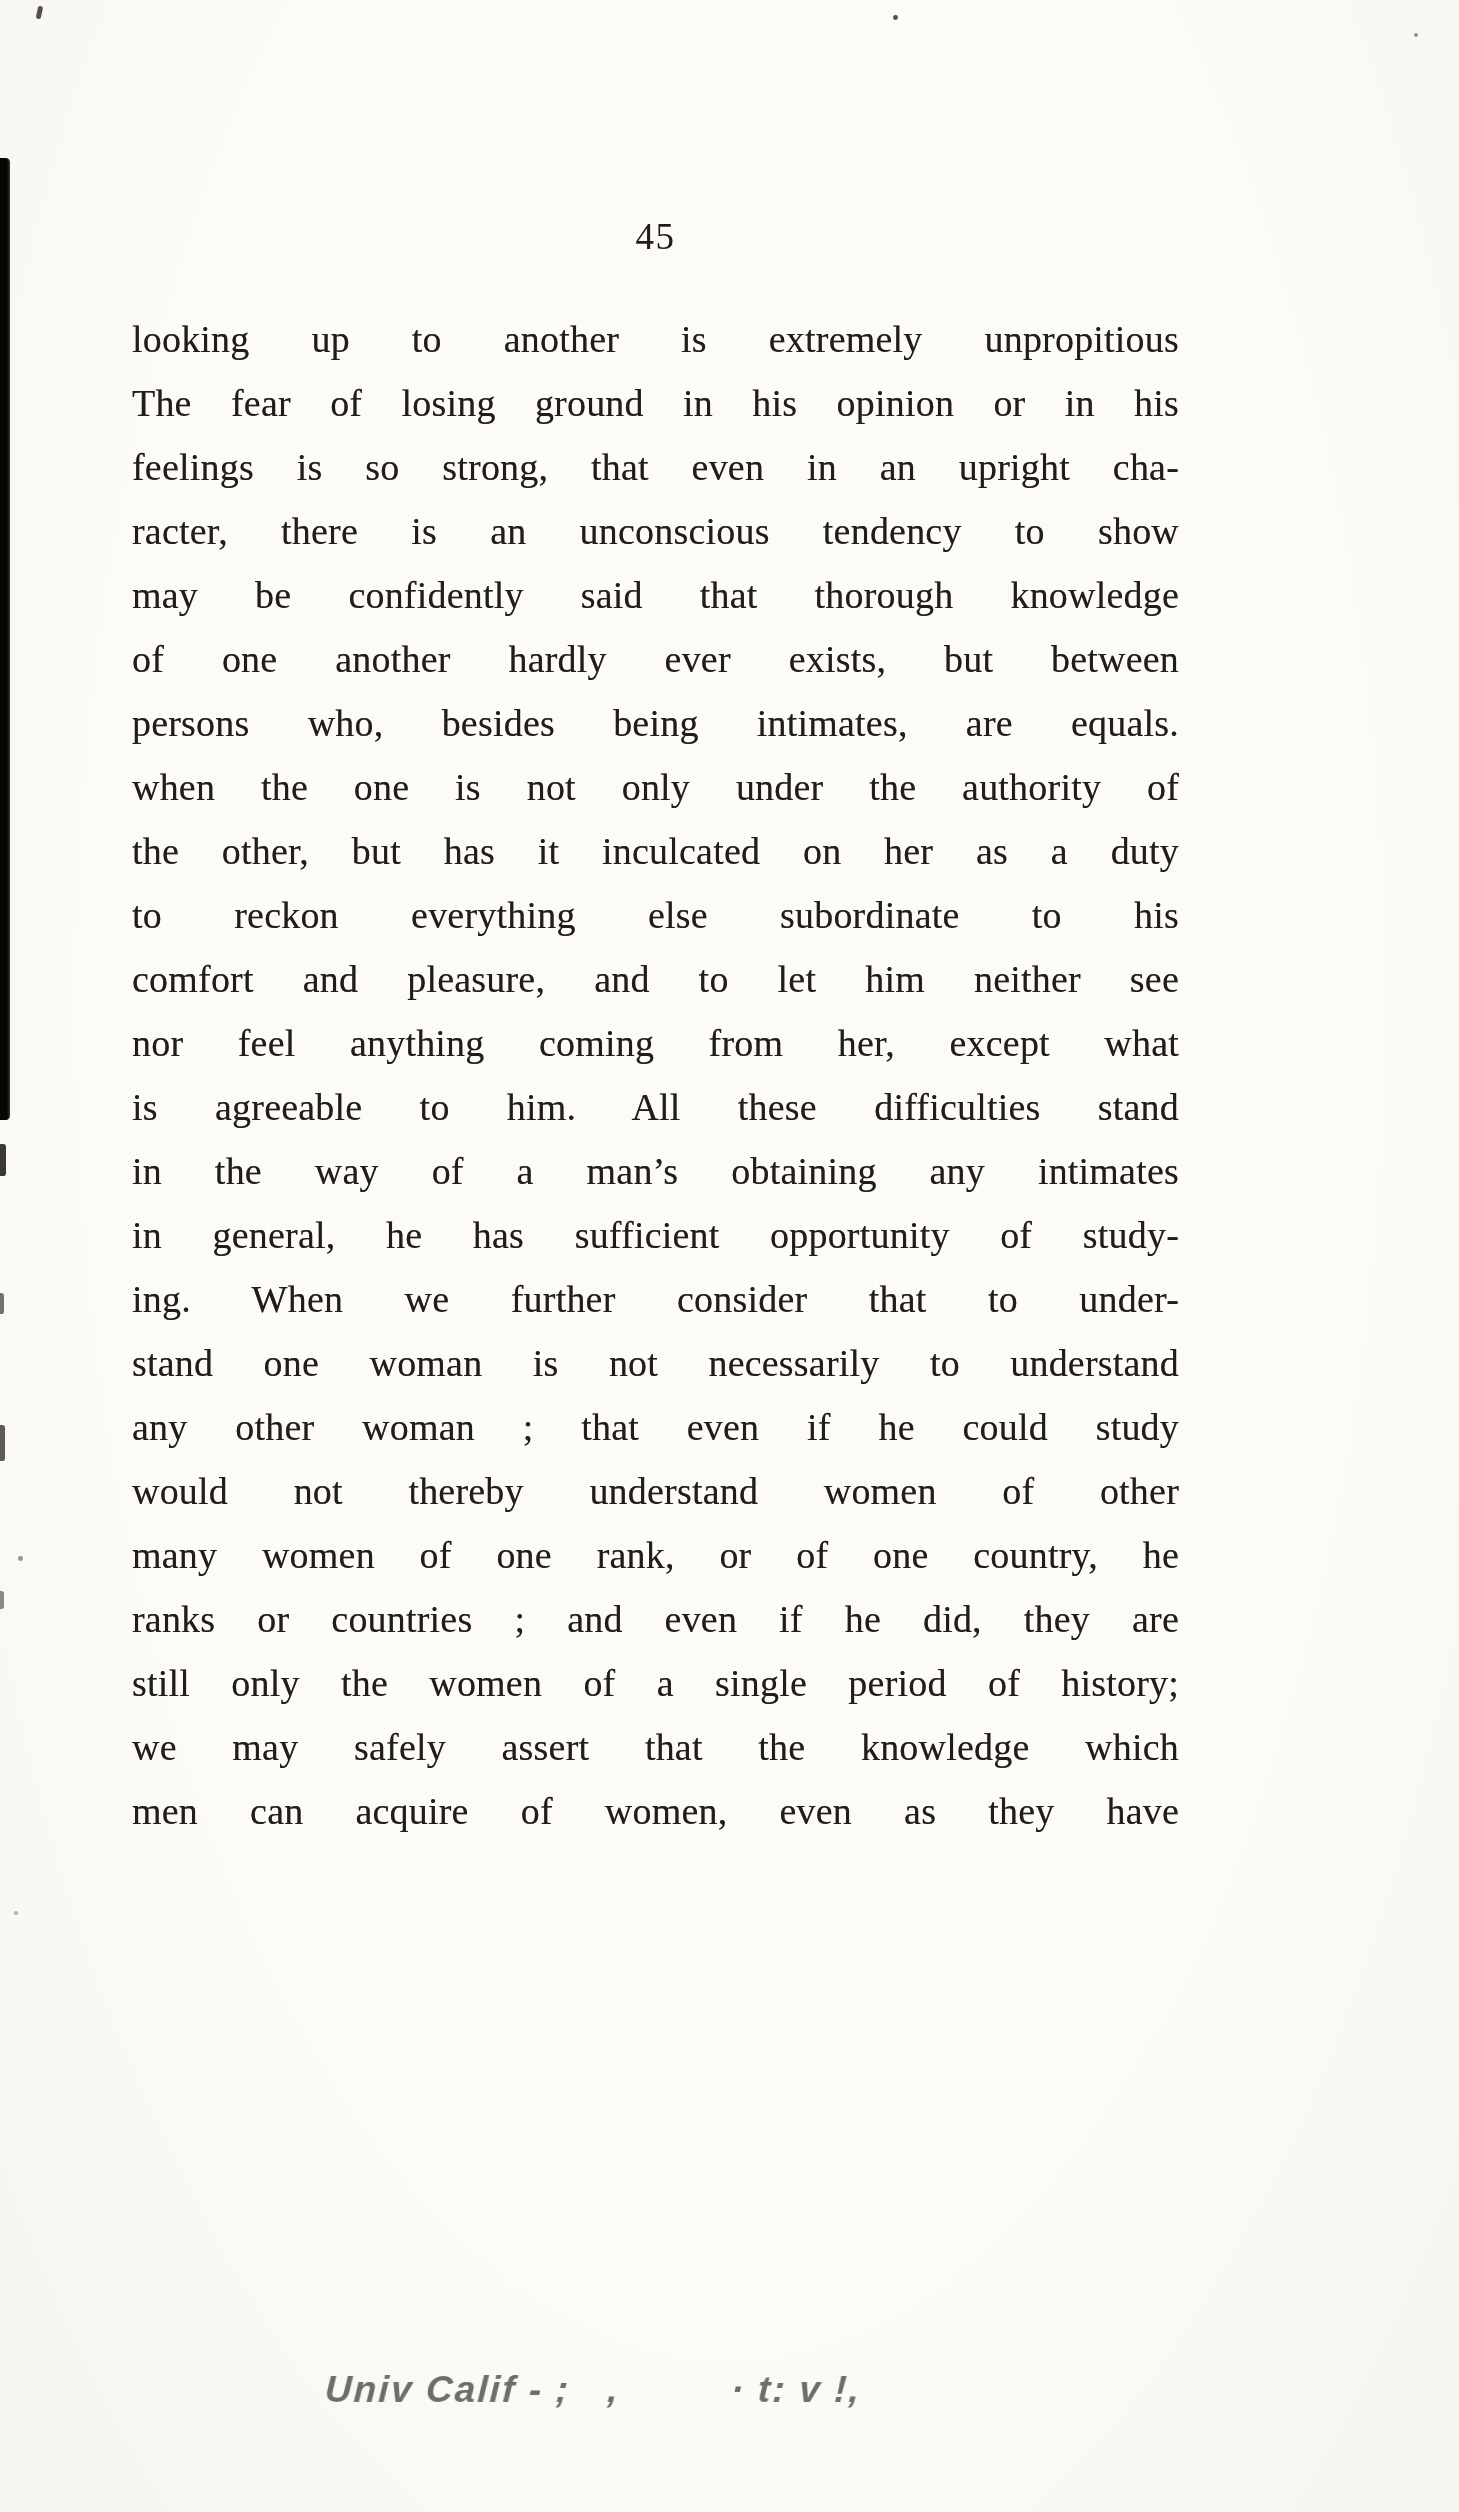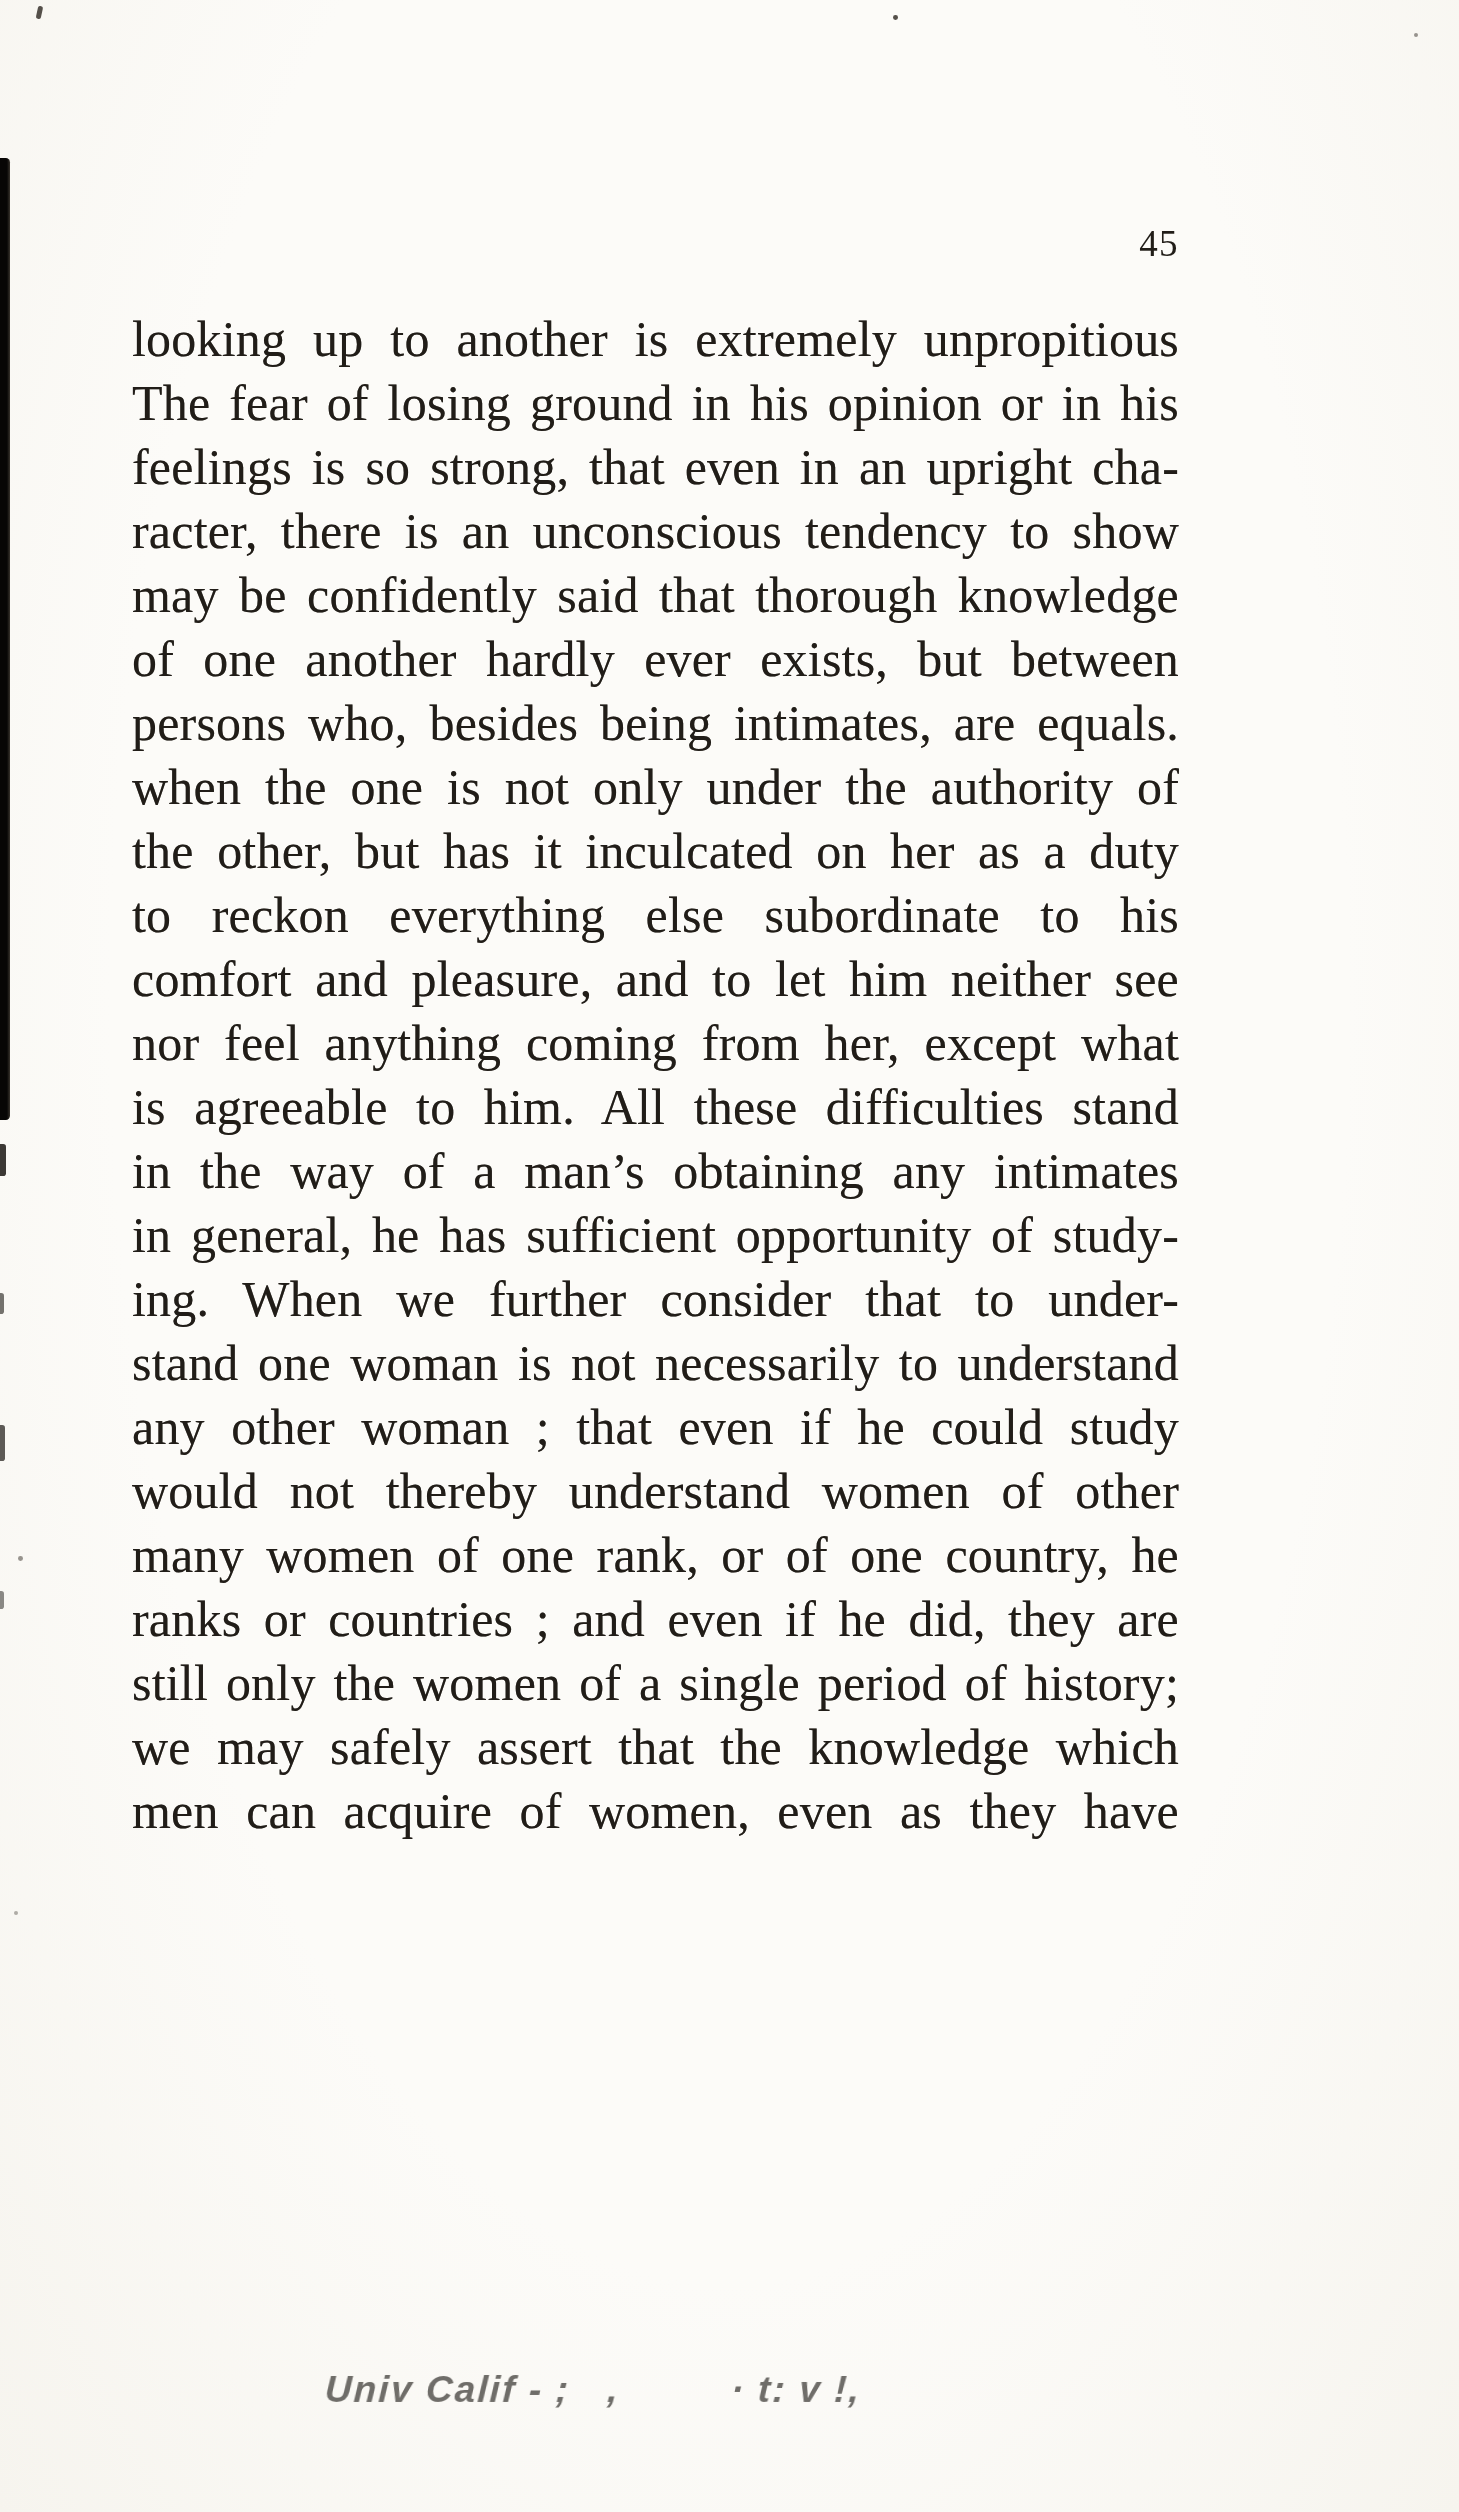--- a/index.html
+++ b/index.html
@@ -35,33 +35,33 @@
     border-radius: 0 2.8px 2.8px 0;
     opacity: 0.85;
   }
   .speck {
     position: absolute;
     background: #55504a;
     border-radius: 50%;
   }
   .page-number {
     position: absolute;
-    top: 222px;
+    top: 215px;
     left: 132px;
     width: 1047px;
-    text-align: right;
+    text-align: center;
     font-size: 37px;
     letter-spacing: 1.4px;
   }
   .text-block {
     position: absolute;
     top: 307px;
     left: 132px;
     width: 1047px;
-    font-size: 50px;
+    font-size: 38px;
     line-height: 64px;
     letter-spacing: 0.2px;
   }
   .text-block .line {
     text-align: justify;
     text-align-last: justify;
     white-space: normal;
     text-shadow: 0 0 0.4px rgba(30,26,20,0.55);
   }
   .stamp {

